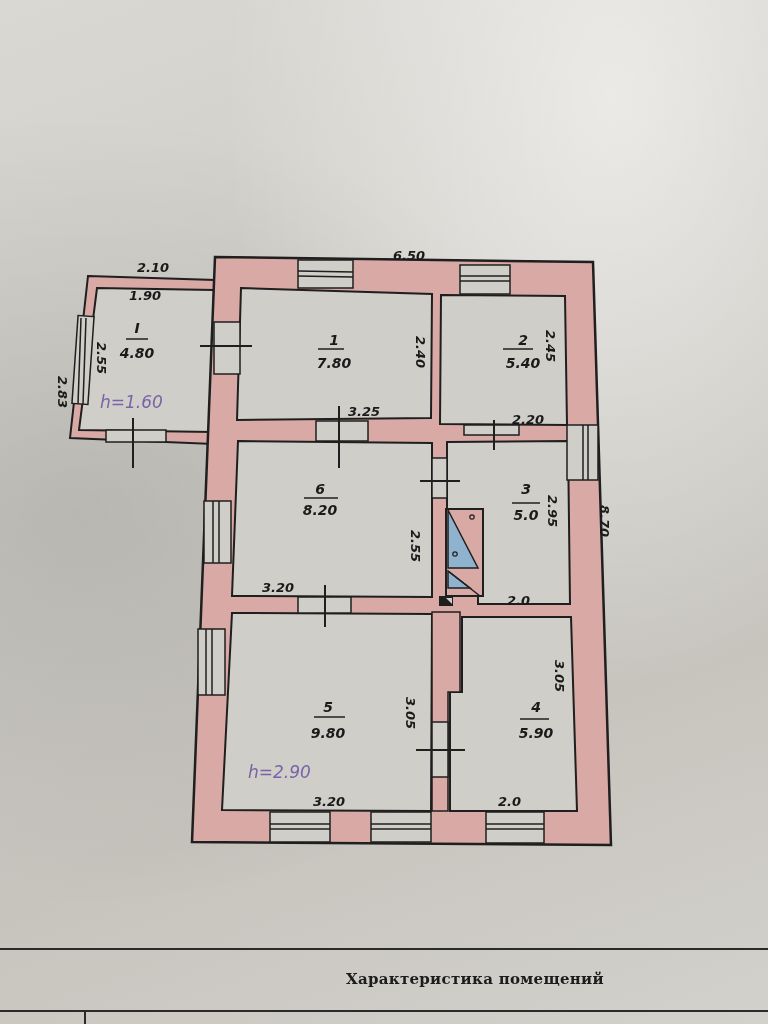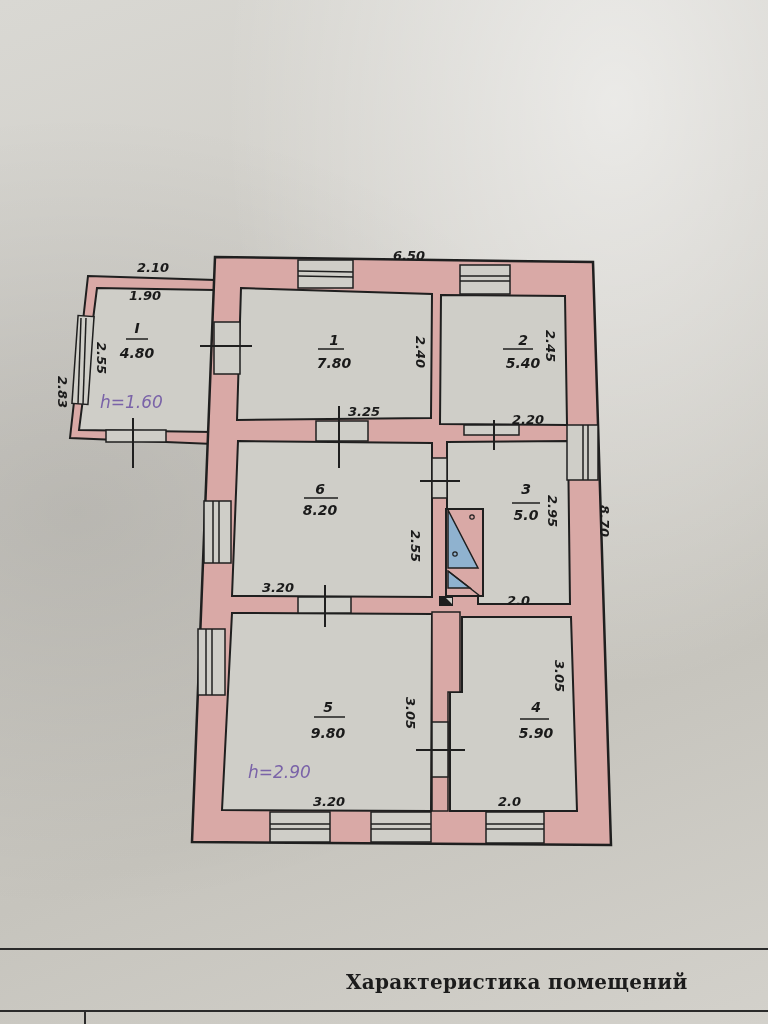--- a/index.html
+++ b/index.html
@@ -14,21 +14,21 @@
       background: radial-gradient(ellipse at 80% 10%, rgba(255,255,255,0.55) 0%, rgba(255,255,255,0) 45%),
                   radial-gradient(ellipse at 10% 50%, rgba(0,0,0,0.10) 0%, rgba(0,0,0,0) 55%);
       pointer-events: none;
     }
     svg.plan { position: absolute; left: 0; top: 0; }
     .dim { font-family: "DejaVu Sans", sans-serif; font-style: italic; font-weight: bold; font-size: 13px; fill: #1a1a1a; }
     .room-num { font-family: "DejaVu Sans", sans-serif; font-style: italic; font-weight: bold; font-size: 14px; fill: #1a1a1a; }
     .height-note { font-family: "DejaVu Sans", sans-serif; font-style: italic; font-size: 17px; fill: #7a63a8; }
     .section-title {
       position: absolute; left: 346px; top: 970px;
-      font-family: "DejaVu Serif", serif; font-weight: bold; font-size: 20px; color: #1c1c1c;
+      font-family: "DejaVu Serif", serif; font-weight: bold; font-size: 15px; color: #1c1c1c;
       letter-spacing: 0.3px;
     }
     .rule-line { position: absolute; left: 0; top: 948px; width: 768px; height: 2px; background: #2a2a2a; }
     .rule-line2 { position: absolute; left: 0; top: 1010px; width: 768px; height: 2px; background: #2a2a2a; }
     .rule-tick { position: absolute; left: 84px; top: 1010px; width: 2px; height: 14px; background: #2a2a2a; }
   </style>
 </head>
 <body>
 
 <div class="paper-shade"></div>

